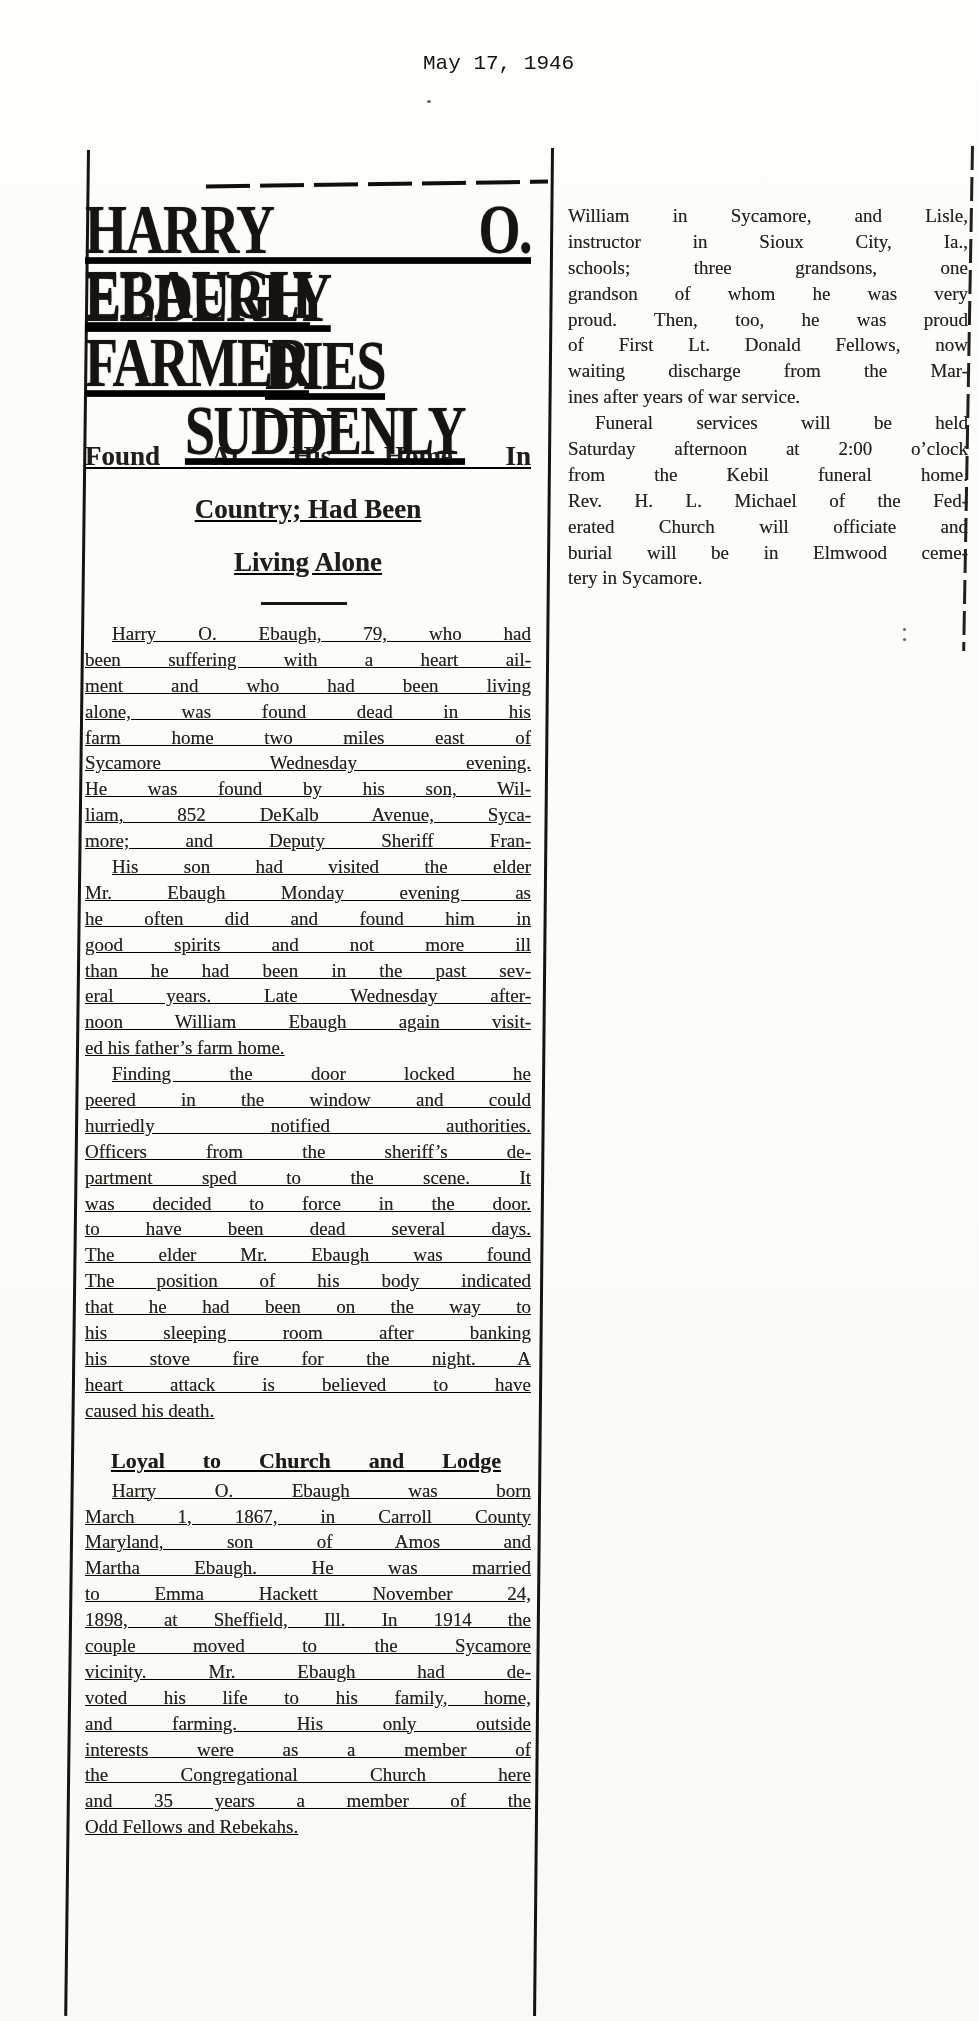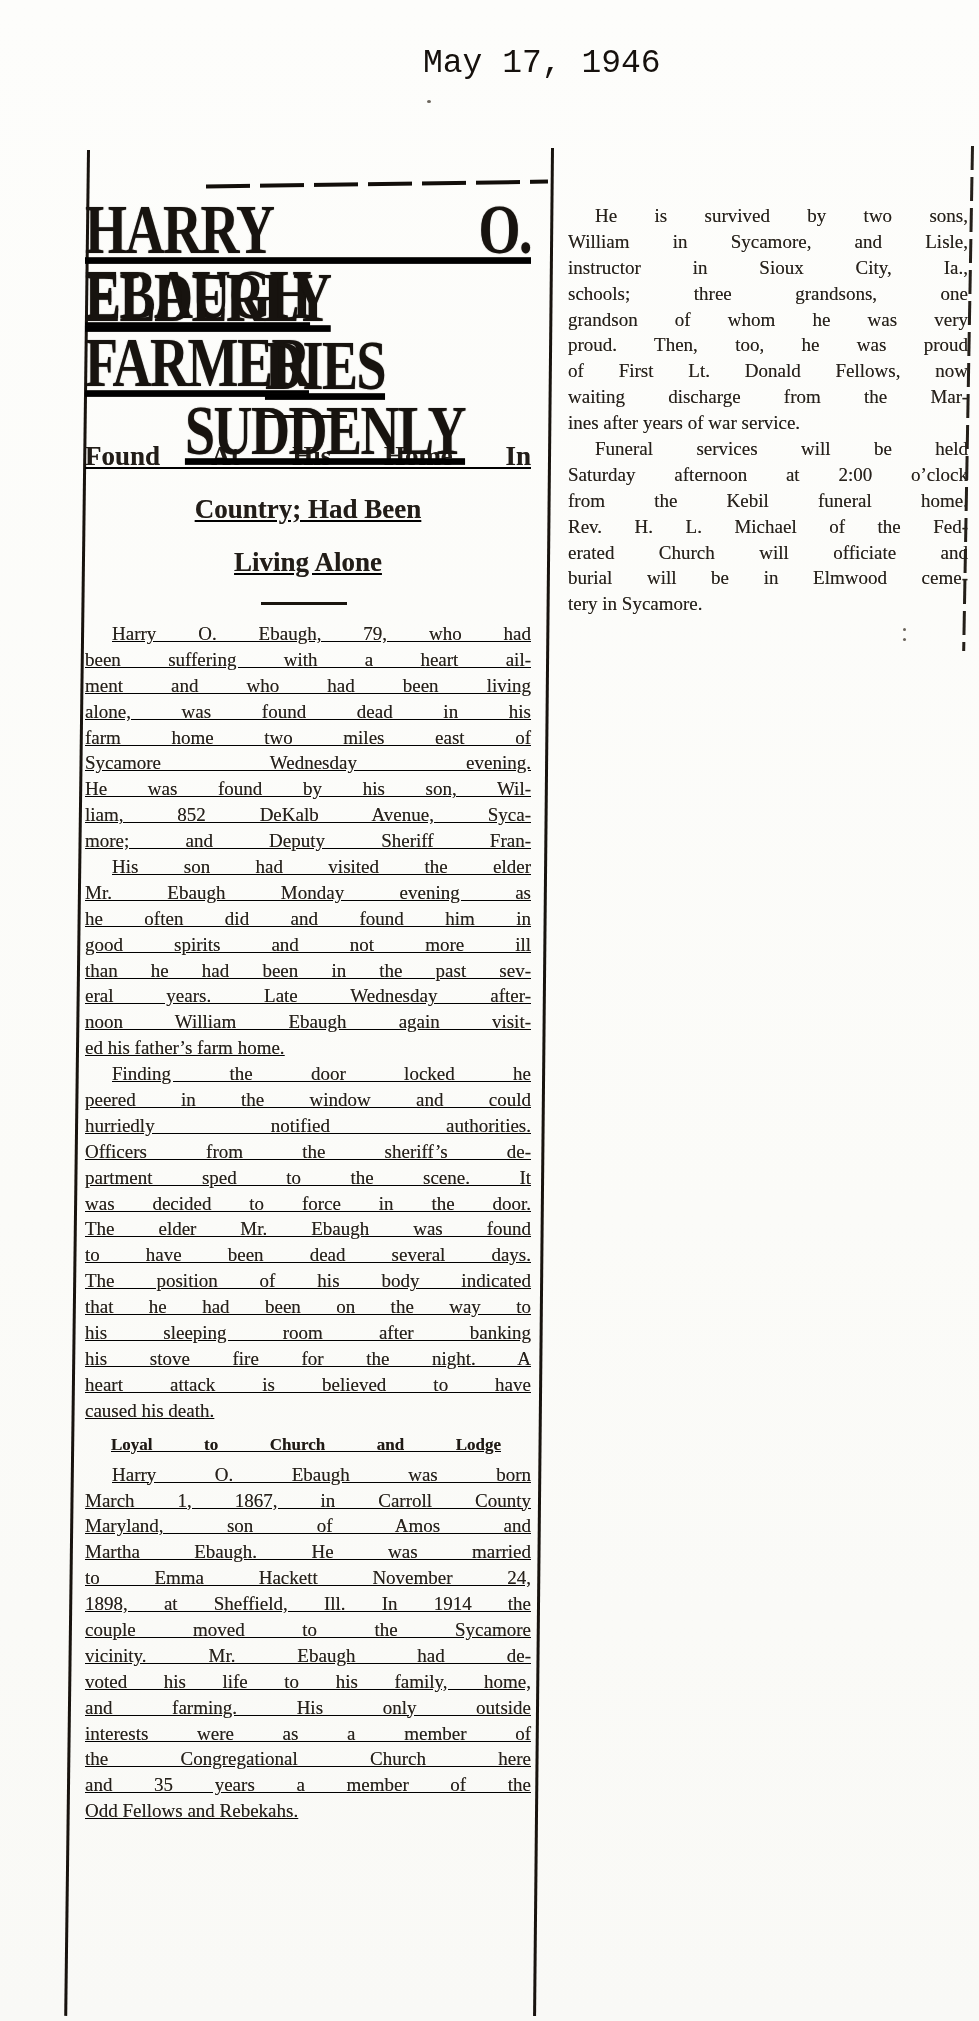--- a/index.html
+++ b/index.html
@@ -3,21 +3,21 @@
 <meta charset="utf-8">
 <style>
   html,body{margin:0;padding:0;}
   body{width:979px;height:2021px;position:relative;overflow:hidden;
        background:#fcfcfa;font-family:"Liberation Serif","DejaVu Serif",serif;}
   #page{position:absolute;inset:0;background:linear-gradient(180deg,#fdfdfb 0%,#fbfbf8 60%,#f9f9f6 100%);}
 
   
   #dateline{position:absolute;left:423px;top:44px;
     font-family:"Liberation Mono","DejaVu Sans Mono",monospace;
-    font-size:33px;line-height:40px;color:#16110d;white-space:pre;}
+    font-size:21px;line-height:40px;color:#16110d;white-space:pre;}
 
   
   .rule-v{position:absolute;width:3px;background:#18130e;}
   #rule-left{left:87px;top:150px;height:1866px;transform:rotate(.7deg);transform-origin:top center;}
   #rule-mid{left:551px;top:148px;height:1868px;transform:rotate(.55deg);transform-origin:top center;}
   #rule-right{left:971px;top:146px;height:505px;transform:rotate(1deg);transform-origin:top center;
     background:repeating-linear-gradient(180deg,#241f19 0 24px,rgba(0,0,0,0) 24px 31px);}
 
   
   #torn-top{position:absolute;left:206px;top:182px;width:342px;height:4px;
@@ -48,21 +48,21 @@
 
   
   [data-name="left-column"]{margin-top:16px;}
   .para{margin:0;}
   .body-line{font-size:19px;line-height:25.9px;height:25.9px;color:#26211b;
     text-align:justify;text-align-last:justify;
     text-shadow:0 0 .5px rgba(52,44,34,.55);}
   .body-line.first{padding-left:27px;}
   .body-line.last{text-align-last:left;}
 
-  .crosshead{font-weight:700;font-size:17px;line-height:26px;height:30px;margin-top:8px;
+  .crosshead{font-weight:700;font-size:22px;line-height:26px;height:30px;margin-top:24px;
     padding:0 30px 0 26px;color:#1f1a15;text-align:justify;text-align-last:justify;
     text-shadow:0 0 .6px rgba(30,24,18,.5);}
 
   
   .speck{position:absolute;width:4px;height:3px;background:#6b655c;border-radius:50%;}
   #speck-1{left:427px;top:100px;}
   #speck-2{left:903px;top:628px;width:3px;box-shadow:0 10px 0 #6b655c;}
 </style>
 </head>
 <body>
@@ -111,22 +111,22 @@
           <div class="body-line" data-name="article-line">noon William Ebaugh again visit-</div>
           <div class="body-line last" data-name="article-line">ed his father’s farm home.</div>
         </div>
         <div class="para" data-name="paragraph">
           <div class="body-line first" data-name="article-line">Finding the door locked he</div>
           <div class="body-line" data-name="article-line">peered in the window and could</div>
           <div class="body-line" data-name="article-line">hurriedly notified authorities.</div>
           <div class="body-line" data-name="article-line">Officers from the sheriff’s de-</div>
           <div class="body-line" data-name="article-line">partment sped to the scene. It</div>
           <div class="body-line" data-name="article-line">was decided to force in the door.</div>
+          <div class="body-line" data-name="article-line">to have been dead several days.</div>
           <div class="body-line" data-name="article-line">The elder Mr. Ebaugh was found</div>
-          <div class="body-line" data-name="article-line">to have been dead several days.</div>
           <div class="body-line" data-name="article-line">The position of his body indicated</div>
           <div class="body-line" data-name="article-line">that he had been on the way to</div>
           <div class="body-line" data-name="article-line">his sleeping room after banking</div>
           <div class="body-line" data-name="article-line">his stove fire for the night. A</div>
           <div class="body-line" data-name="article-line">heart attack is believed to have</div>
           <div class="body-line last" data-name="article-line">caused his death.</div>
         </div>
         <div class="crosshead" data-name="crosshead">Loyal to Church and Lodge</div>
         <div class="para" data-name="paragraph">
           <div class="body-line first" data-name="article-line">Harry O. Ebaugh was born</div>
@@ -143,21 +143,20 @@
           <div class="body-line" data-name="article-line">the Congregational Church here</div>
           <div class="body-line" data-name="article-line">and 35 years a member of the</div>
           <div class="body-line last" data-name="article-line">Odd Fellows and Rebekahs.</div>
         </div>
       </div>
   </div>
 
   <div id="col-right" data-name="article-right-column">
     <div data-name="right-column">
         <div class="para" data-name="paragraph">
-          <div class="body-line first" data-name="article-line">He is survived by two sons,</div>
           <div class="body-line" data-name="article-line">William in Sycamore, and Lisle,</div>
           <div class="body-line" data-name="article-line">instructor in Sioux City, Ia.,</div>
           <div class="body-line" data-name="article-line">schools; three grandsons, one</div>
           <div class="body-line" data-name="article-line">grandson of whom he was very</div>
           <div class="body-line" data-name="article-line">proud. Then, too, he was proud</div>
           <div class="body-line" data-name="article-line">of First Lt. Donald Fellows, now</div>
           <div class="body-line" data-name="article-line">waiting discharge from the Mar-</div>
           <div class="body-line last" data-name="article-line">ines after years of war service.</div>
         </div>
         <div class="para" data-name="paragraph">

